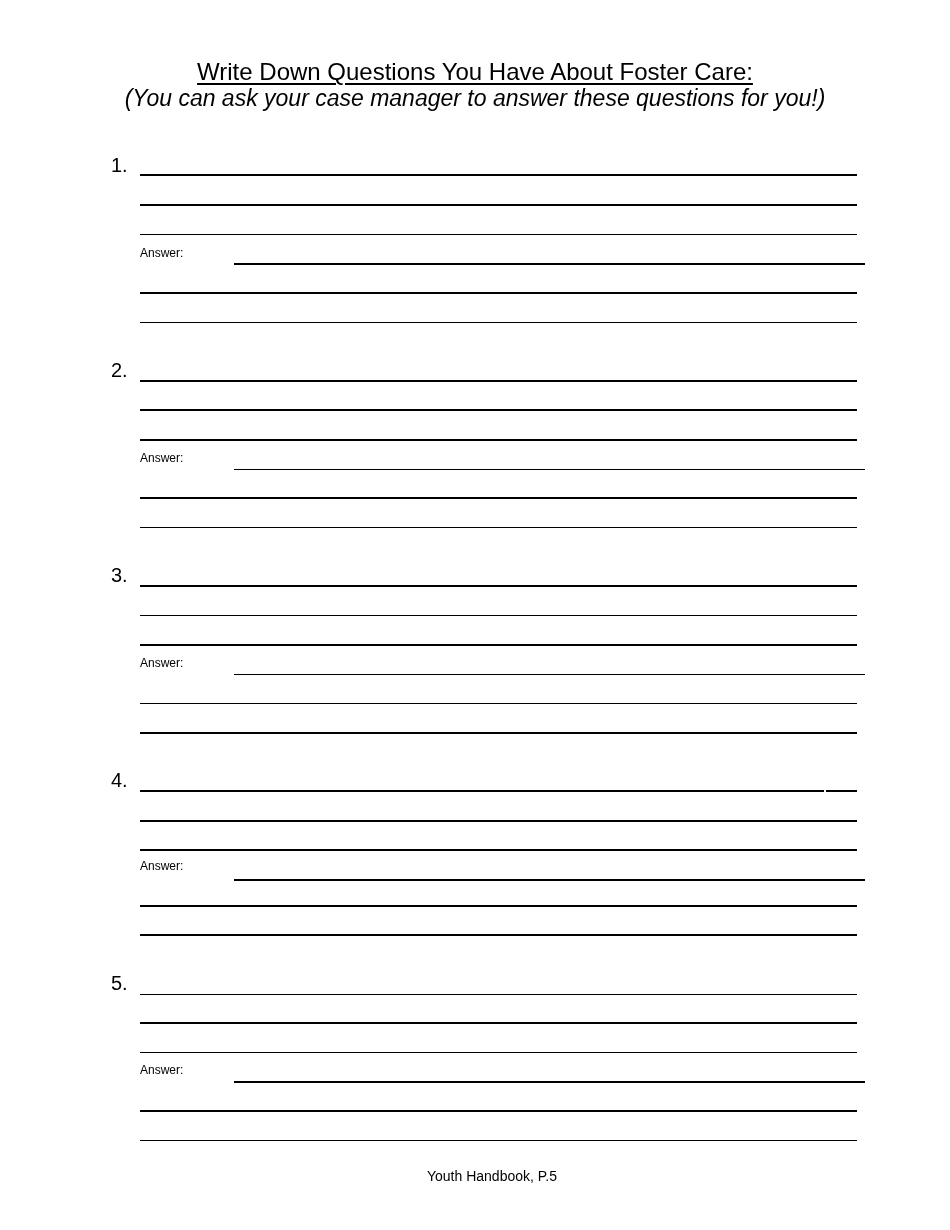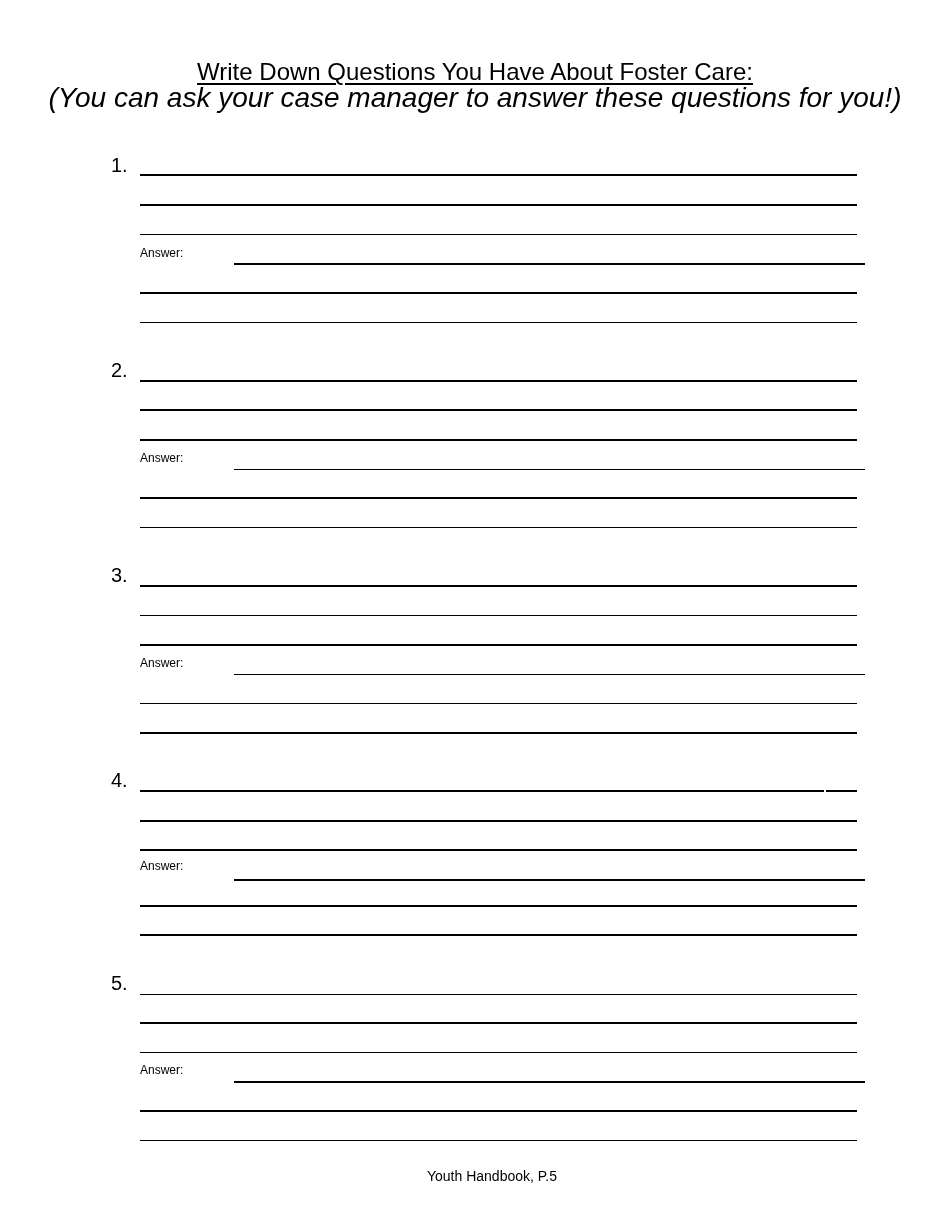--- a/index.html
+++ b/index.html
@@ -2,21 +2,21 @@
 <html><head>
   <meta charset="utf-8">
   <style>
     html, body { margin: 0; padding: 0; background: #ffffff; }
     body { width: 950px; height: 1230px; position: relative; overflow: hidden;
            font-family: "Liberation Sans", "DejaVu Sans", sans-serif; color: #000; }
     .title { position: absolute; left: 0; width: 950px; text-align: center; top: 58px;
              font-size: 24px; line-height: 28px; }
     .title span { text-decoration: underline; text-underline-offset: 3px; text-decoration-thickness: 1.5px; }
     .subtitle { position: absolute; left: 0; width: 950px; text-align: center; top: 84px;
-                font-size: 28px; font-style: italic; line-height: 28px; }
+                font-size: 23px; font-style: italic; line-height: 28px; }
     .qnum { position: absolute; left: 111px; font-size: 20px; line-height: 20px; }
     .answer-label { position: absolute; left: 140px; font-size: 12px; line-height: 20px; }
     .rule { position: absolute; left: 140px; width: 717px; height: 0; border-top: 2px solid #000; }
     .rule.thin { border-top-width: 1px; }
     .rule.answer { left: 234px; width: 631px; }
     .footer { position: absolute; left: 0; width: 950px; top: 1168px; text-align: center;
               font-size: 14px; line-height: 16px; margin-left: 17px; }
   </style>
 </head>
 <body>

